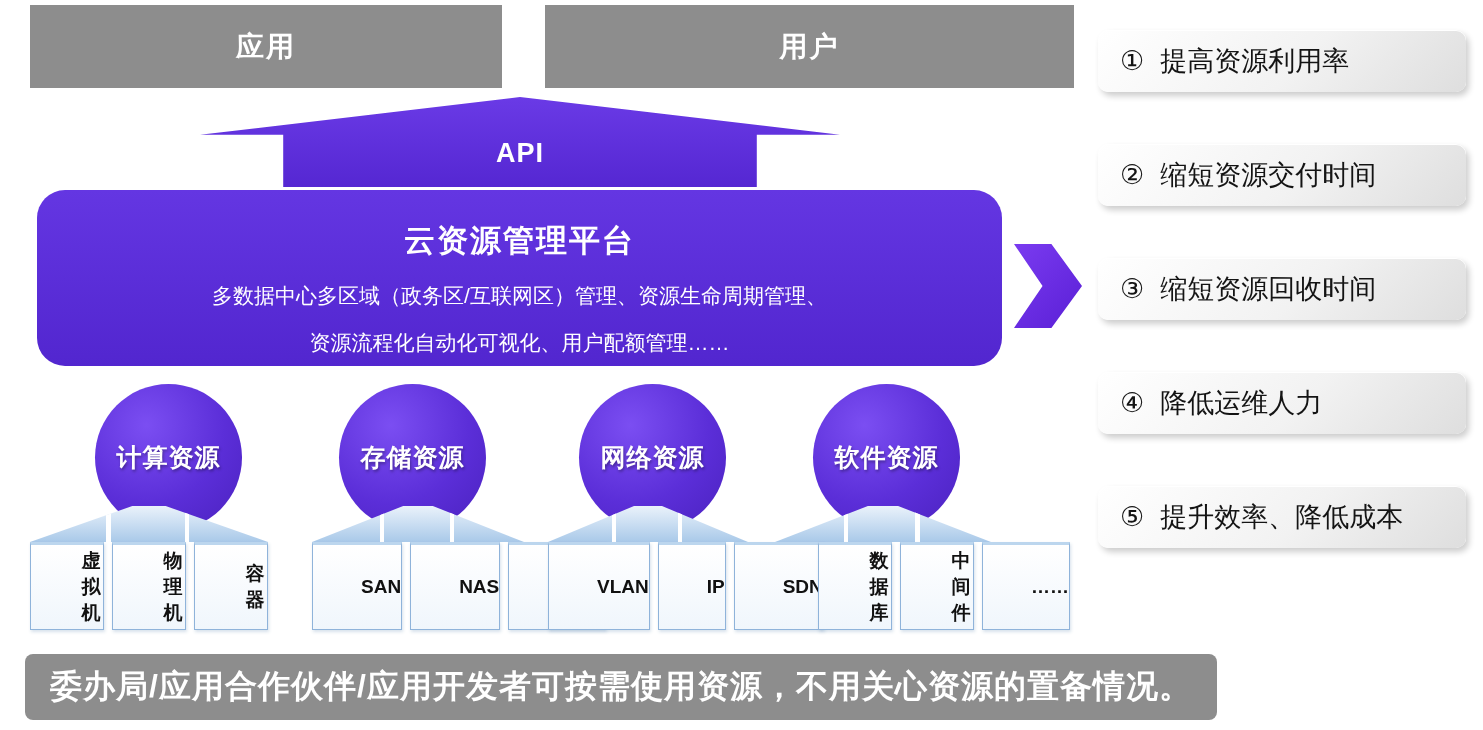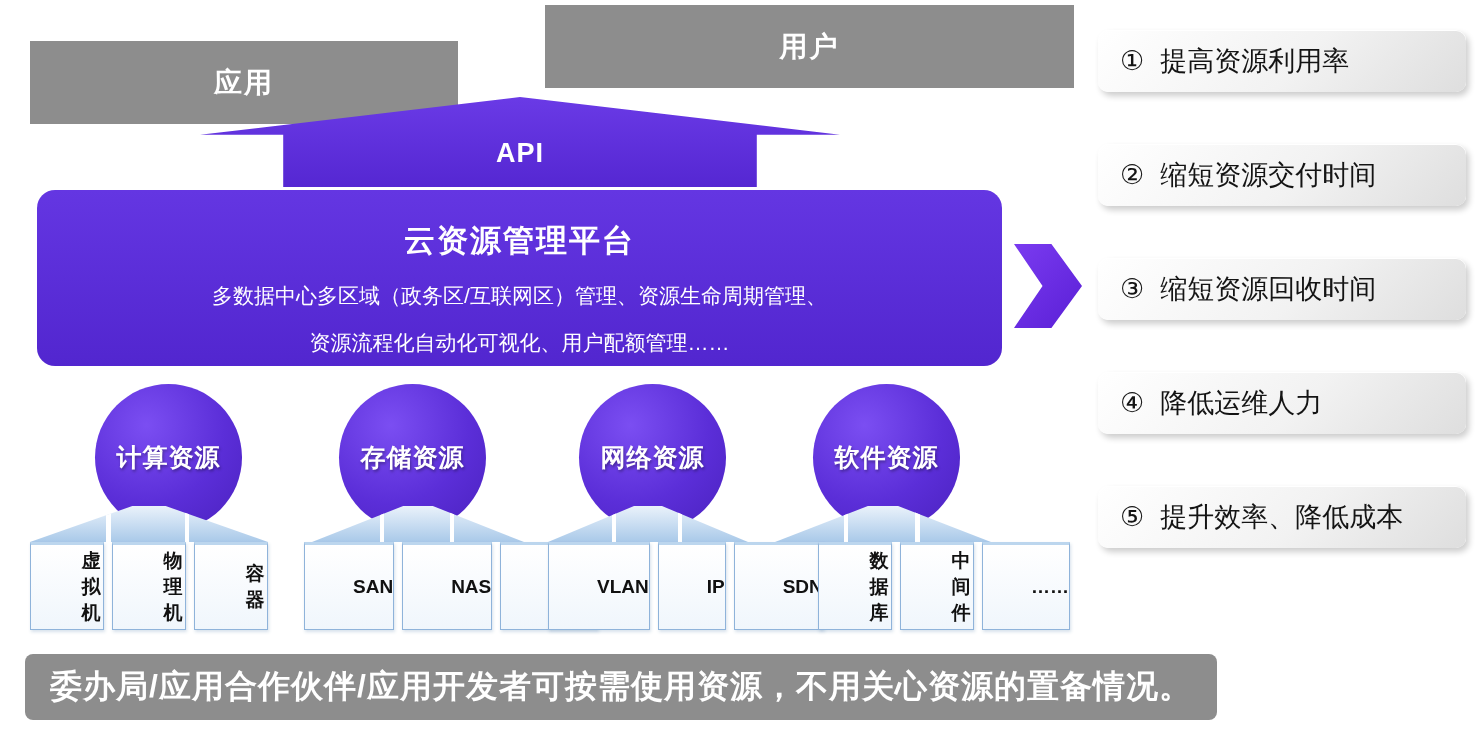--- a/index.html
+++ b/index.html
@@ -6,38 +6,38 @@
   .canvas{
     position:relative;width:1483px;height:730px;background:#ffffff;overflow:hidden;
     font-family:"Liberation Sans","DejaVu Sans",sans-serif;
   }
   
   .topbox{
     position:absolute;top:5px;height:83px;background:#8d8d8d;
     display:flex;align-items:center;justify-content:center;
     color:#ffffff;font-size:28px;font-weight:bold;letter-spacing:2px;
   }
-  .box-app{left:30px;width:428px;margin-top:36px;}
+  .box-app{left:30px;width:472px;}
   .box-user{left:545px;width:529px;}
 
   
   .api-arrow{
     position:absolute;left:200px;top:97px;width:640px;height:90px;
     background:linear-gradient(180deg,#6a3ae6,#5527d2);
     clip-path:polygon(50% 0,100% 42%,87% 42%,87% 100%,13% 100%,13% 42%,0 42%);
   }
   .api-label{
     position:absolute;left:0;top:46%;width:100%;text-align:center;
     color:#ffffff;font-size:27px;font-weight:bold;letter-spacing:1px;
   }
 
   
   .platform{
     position:absolute;left:37px;top:190px;width:965px;height:176px;
-    border-radius:18px;background:linear-gradient(180deg,#6436e2,#5226cf);
+    border-radius:28px;background:linear-gradient(180deg,#6436e2,#5226cf);
     color:#ffffff;text-align:center;
   }
   .platform-title{margin-top:30px;font-size:31px;font-weight:bold;letter-spacing:2px;}
   .platform-desc{margin-top:21px;font-size:21px;line-height:26px;}
 
   
   .res-circle{
     position:absolute;top:384px;width:147px;height:147px;border-radius:50%;
     background:radial-gradient(circle at 35% 28%,#7b4ef2 0%,#5b2ed8 55%,#4a21be 100%);
     display:flex;align-items:center;justify-content:center;
@@ -138,21 +138,21 @@
     <div class="item-box">
         <span>虚拟机</span>
       </div>
     <div class="item-box">
         <span>物理机</span>
       </div>
     <div class="item-box">
         <span>容器</span>
       </div>
   </div>
-  <div class="res-group" style="left:304px;width:212px;">
+  <div class="res-group" style="left:312px;width:212px;">
     <div class="item-box">
         <span>SAN</span>
       </div>
     <div class="item-box">
         <span>NAS</span>
       </div>
     <div class="item-box">
         <span>Ceph</span>
       </div>
   </div>

